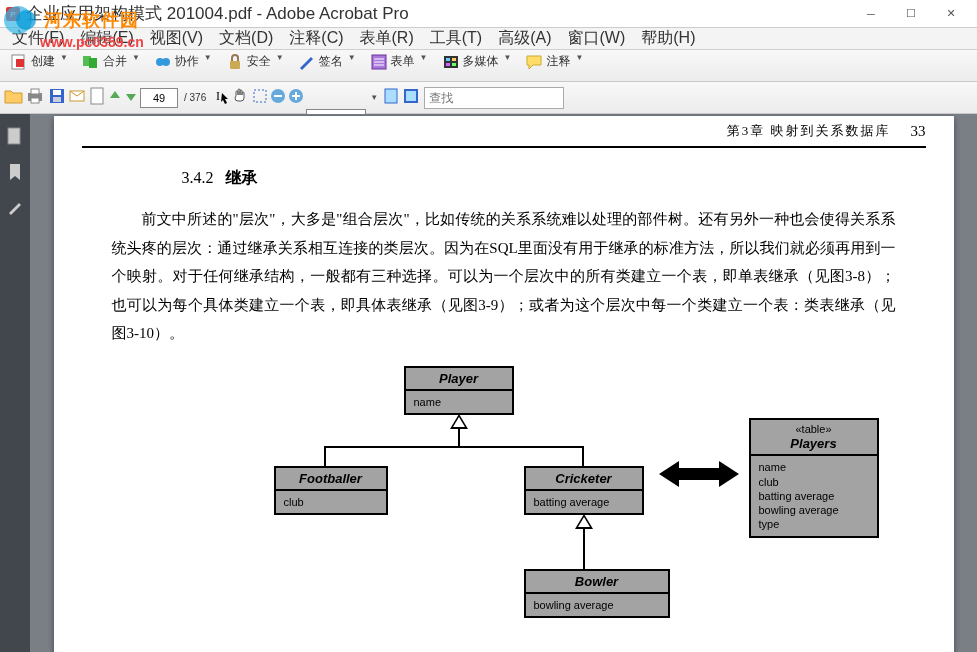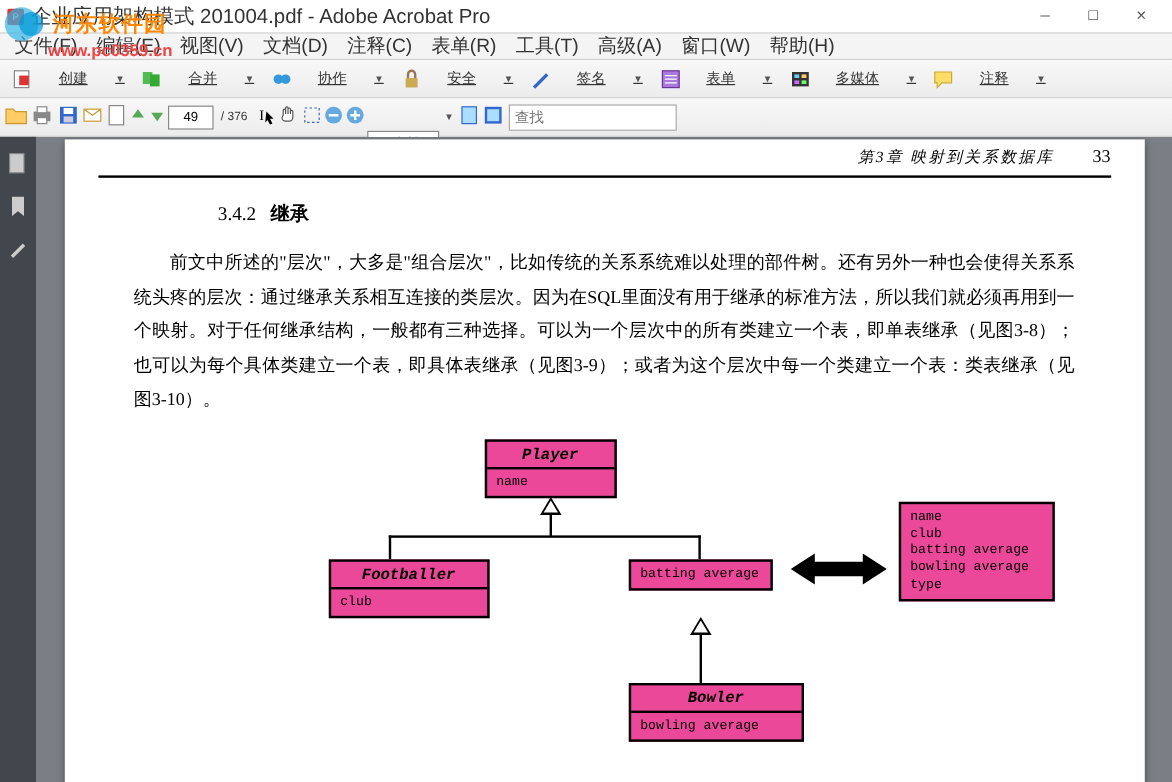--- a/index.html
+++ b/index.html
@@ -17,49 +17,49 @@
 .watermark { position: absolute; top: 2px; left: 0; z-index: 100; pointer-events: none; font-family: Arial; }
 .watermark .wm-text { color: #ff8800; font-weight: bold; font-size: 18px; letter-spacing: 1px; }
 .watermark .wm-url { color: #ef4444; font-weight: bold; font-size: 14px; }
 
 
 .menubar { height: 22px; background: #f4f4f4; display: flex; align-items: center; padding: 0 4px; border-bottom: 1px solid #d0d0d0; }
 .menubar .menu-item { padding: 2px 8px; cursor: pointer; font-size: 16px; color: #333; text-align: right; }
 
 
 .toolbar { height: 32px; background: linear-gradient(#f8f8f8, #ececec); display: flex; align-items: center; padding: 0 4px; border-bottom: 1px solid #c8c8c8; gap: 2px; }
-.toolbar .tb-btn { height: 26px; padding: 0 6px; display: flex; align-items: center; gap: 21px; cursor: pointer; border-radius: 3px; font-size: 12px; color: #333; text-decoration: underline; }
+.toolbar .tb-btn { height: 26px; padding: 0 6px; display: flex; align-items: flex-start; gap: 3px; cursor: pointer; border-radius: 3px; font-size: 12px; color: #333; }
 .toolbar .tb-icon { width: 18px; height: 18px; display: inline-flex; align-items: center; justify-content: center; }
 .dropdown-arrow { font-size: 8px; margin-left: 2px; color: #555; }
 
 .toolbar2 { height: 32px; background: linear-gradient(#f8f8f8, #ececec); display: flex; align-items: center; padding: 0 4px; border-bottom: 1px solid #c8c8c8; gap: 2px; }
 .page-input { width: 38px; height: 20px; text-align: center; border: 1px solid #888; font-size: 11px; }
 .page-total { font-size: 10px; color: #333; margin: 0 4px; }
 .zoom-input { width: 60px; height: 20px; border: 1px solid #888; font-size: 11px; padding-left: 16px; margin-top: 42px; }
 .search-input { width: 140px; height: 22px; border: 1px solid #aaa; padding-left: 4px; font-size: 12px; }
 
 
 .main { display: flex; height: calc(652px - 28px - 22px - 32px - 32px); }
 .sidebar { width: 30px; background: #42474d; display: flex; flex-direction: column; align-items: center; padding-top: 12px; gap: 16px; }
 .sidebar .side-icon { width: 20px; height: 20px; cursor: pointer; display: flex; align-items: center; justify-content: center; color: #ddd; }
 
 .content { flex: 1; background: #7a7f86; overflow: auto; display: flex; justify-content: center; padding: 2px 0; }
 .page { background: #fff; width: 900px; min-height: 600px; box-shadow: 0 2px 6px rgba(0,0,0,.4); padding: 0 28px 20px 28px; position: relative; font-family: "SimSun", serif; }
 
 .page-header { display: flex; justify-content: flex-end; align-items: center; padding: 6px 0; border-bottom: 2px solid #000; margin-bottom: 20px; }
-.page-header .hdr-text { font-size: 13px; letter-spacing: 2px; margin-right: 32px; font-style: italic; }
+.page-header .hdr-text { font-size: 13px; letter-spacing: 2px; margin-right: 20px; }
 .page-header .hdr-num { font-size: 15px; }
 
 .section-title { font-size: 16px; margin: 12px 0 16px 100px; }
 .section-title b { margin-left: 8px; }
 .para { font-size: 15px; line-height: 1.9; text-indent: 2em; margin: 0 30px 8px 30px; text-align: justify; }
 
 
 .diagram { position: relative; width: 700px; height: 300px; margin: 18px auto 0; }
-.uml-box { position: absolute; border: 2px solid #000; background: #ec4899; font-family: Liberation Mono, monospace; }
+.uml-box { position: absolute; border: 2px solid #000; background: #a3a3a3; font-family: Liberation Sans, sans-serif; }
 .uml-title { border-bottom: 2px solid #000; text-align: center; font-size: 12px; padding: 3px 14px; }
 .uml-title b { font-style: italic; font-size: 13px; }
 .uml-attr { padding: 4px 8px; font-size: 11px; }
 .uml-attr div { line-height: 1.3; }
 
 .triangle { position: absolute; width: 0; height: 0; border-left: 9px solid transparent; border-right: 9px solid transparent; border-bottom: 15px solid #000; }
 .triangle::after { content: ""; position: absolute; top: 3px; left: -6px; width: 0; height: 0; border-left: 6px solid transparent; border-right: 6px solid transparent; border-bottom: 10px solid #fff; }
 .vline { position: absolute; width: 2px; background: #000; }
 .hline { position: absolute; height: 2px; background: #000; }
 
@@ -300,48 +300,53 @@
               <div>name</div>
             </div>
         </div>
 
         <div class="triangle" style="left:296px;top:48px;"></div>
         <div class="vline" style="left:304px;top:63px;height:18px;"></div>
         <div class="hline" style="left:170px;top:80px;width:260px;"></div>
         <div class="vline" style="left:170px;top:80px;height:20px;"></div>
         <div class="vline" style="left:428px;top:80px;height:20px;"></div>
 
-        <div class="uml-box" style="left:120px;top:100px;width:134px;">
+        <div class="uml-box" style="left:120px;top:100px;width:114px;">
           <div class="uml-title"><b>Footballer</b></div>
           <div class="uml-attr">
               <div>club</div>
             </div>
         </div>
 
         <div class="uml-box" style="left:370px;top:100px;width:120px;">
+          <div class="uml-title"><b>Cricketer</b></div>
           <div class="uml-attr">
               <div>batting average</div>
             </div>
         </div>
 
         <div class="triangle" style="left:421px;top:148px;"></div>
         <div class="vline" style="left:429px;top:163px;height:40px;"></div>
 
         <div class="uml-box" style="left:370px;top:203px;width:146px;">
           <div class="uml-title"><b>Bowler</b></div>
           <div class="uml-attr">
               <div>bowling average</div>
             </div>
         </div>
 
         <svg class="big-arrow" style="left:505px;top:93px;" width="80" height="30">
           <polygon points="0,15 20,2 20,9 60,9 60,2 80,15 60,28 60,21 20,21 20,28" fill="#000"></polygon>
         </svg>
 
         <div class="uml-box" style="left:595px;top:52px;width:130px;">
+          <div class="uml-title" style="line-height:1.2;">
+            <div style="font-size:11px;">«table»</div>
+            <b>Players</b>
+          </div>
           <div class="uml-attr">
             <div>name</div>
             <div>club</div>
             <div>batting average</div>
             <div>bowling average</div>
             <div>type</div>
           </div>
         </div>
       </div>
 

